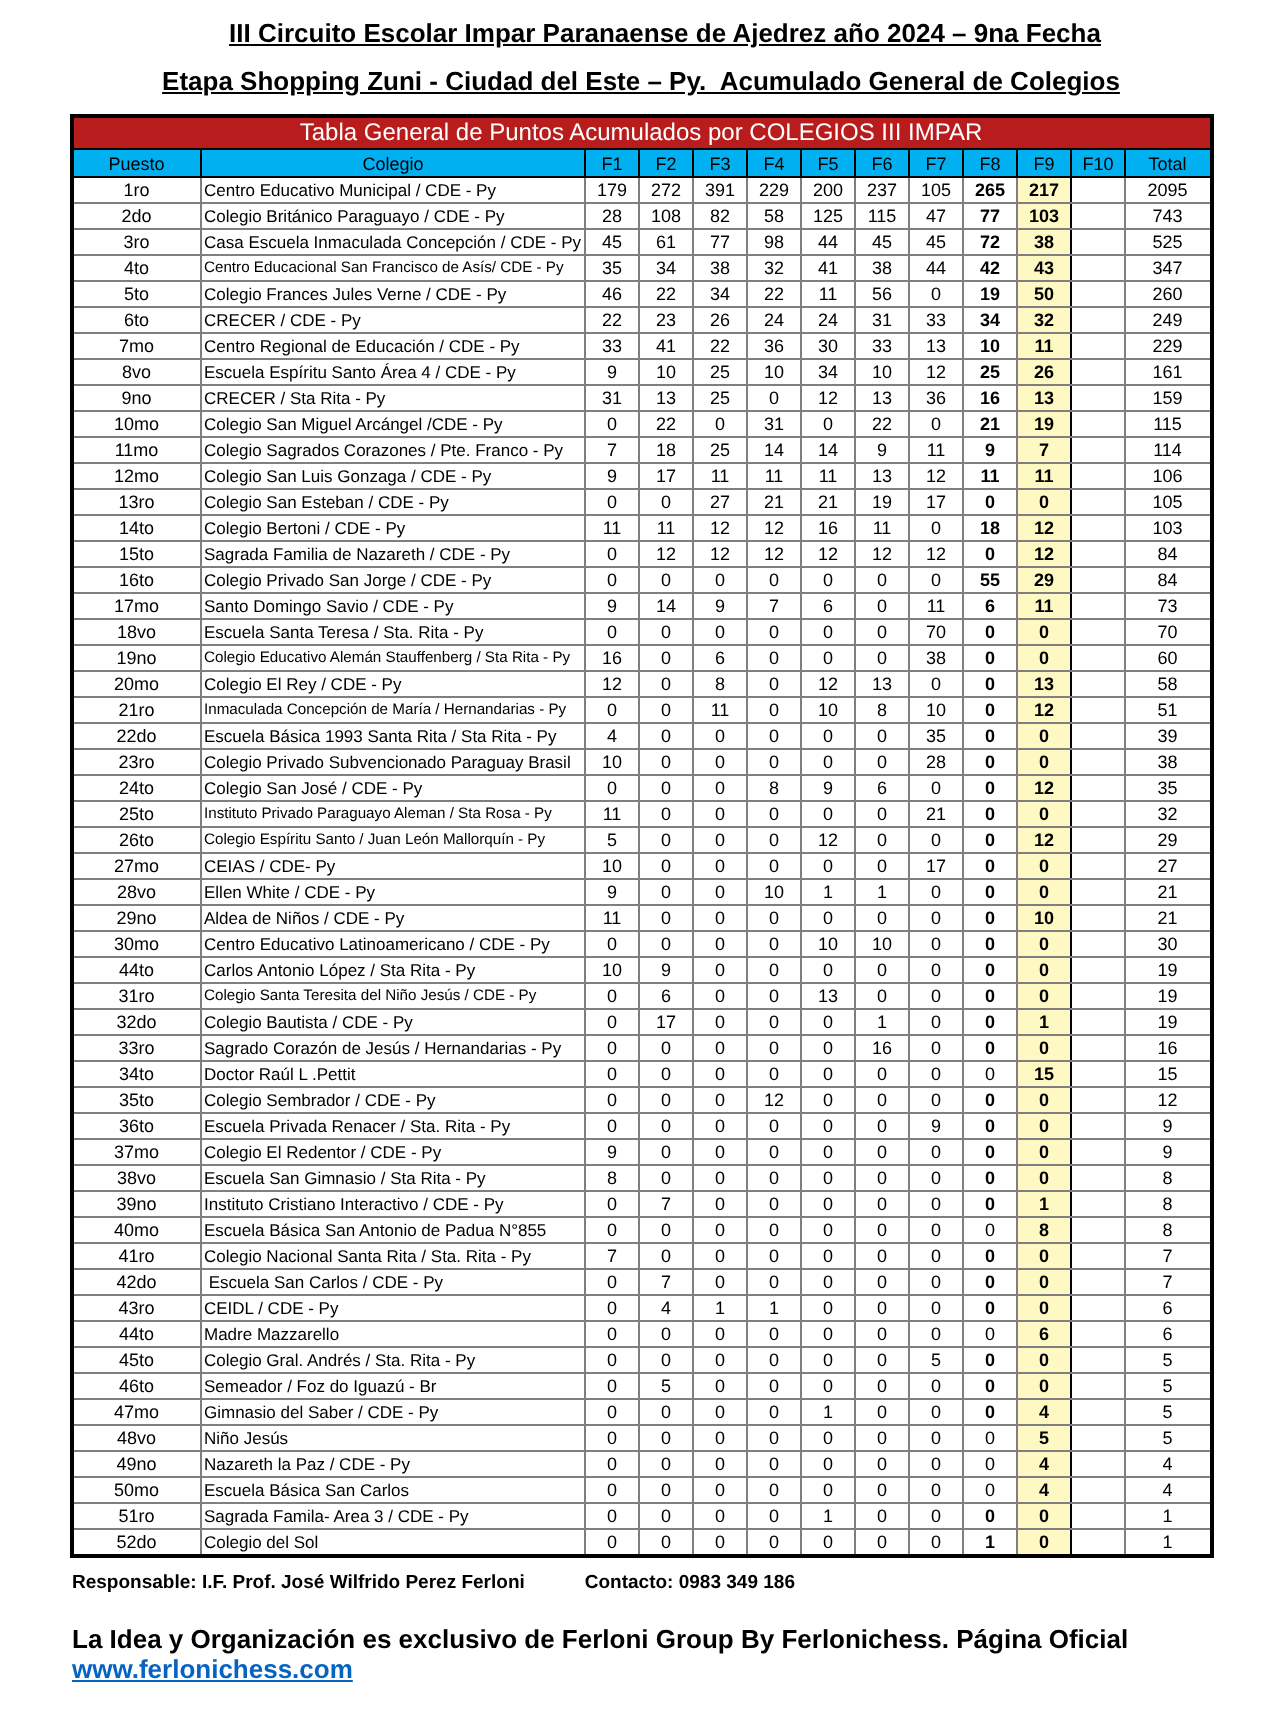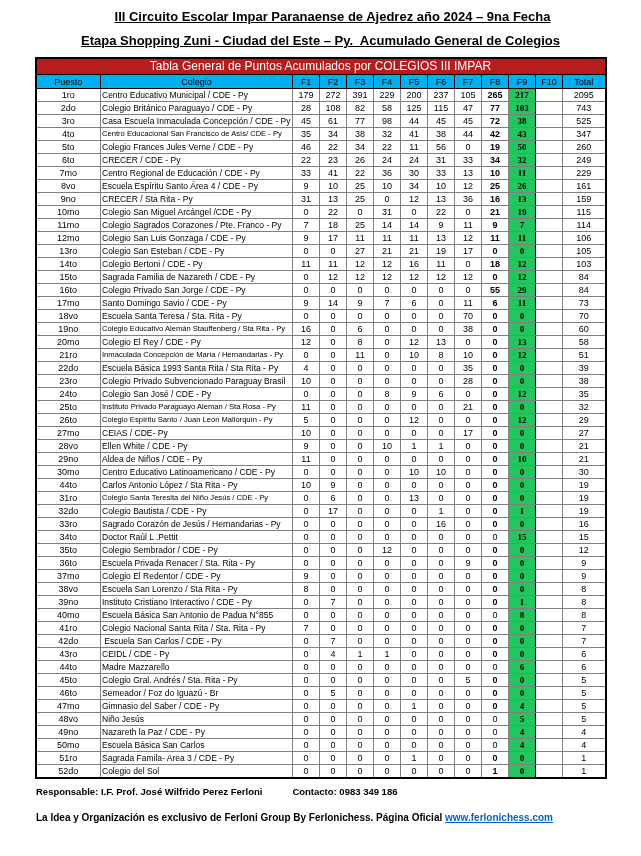--- a/index.html
+++ b/index.html
@@ -63,41 +63,40 @@
   }
   td.c0 { }
   td.c1 {
     text-align: left;
     padding-left: 1px;
     font-size: 8.5px;
     white-space: pre;
   }
   td.c1.sm { font-size: 7.6px; }
   td.c10 {
-    background: #22c55e;
+    background: #fef9c3;
     border-left: 1.5px solid #000;
     border-right: 1.5px solid #000;
     font-weight: 700;
-    font-family: Liberation Serif, serif;
   }
   th.c10 {
     border-left: 1.5px solid #000;
     border-right: 1.5px solid #000;
   }
   td.f8b { font-weight: 700; }
 
   .footer1 {
     margin: 7px 16px 0 36px;
     font-size: 9.5px;
     font-weight: 700;
   }
   .footer1 .gap { display: inline-block; width: 30px; }
   .footer2 {
     margin: 15px 0 0 36px;
-    font-size: 10px;
+    font-size: 13px;
     font-weight: 700;
   }
   .footer2 a {
     color: #0563C1;
     text-decoration: underline;
     cursor: pointer;
   }
 </style>
 </head>
 <body>
@@ -707,21 +706,21 @@
         <td class="c6">0</td>
         <td class="c7">0</td>
         <td class="c8">0</td>
         <td class="c9 f8b">0</td>
         <td class="c10">0</td>
         <td class="c11"></td>
         <td class="c12">9</td>
       </tr>
       <tr>
         <td class="c0">38vo</td>
-        <td class="c1">Escuela San Lorenzo / Sta Rita - Py</td>
+        <td class="c1">Escuela San Gimnasio / Sta Rita - Py</td>
         <td class="c2">8</td>
         <td class="c3">0</td>
         <td class="c4">0</td>
         <td class="c5">0</td>
         <td class="c6">0</td>
         <td class="c7">0</td>
         <td class="c8">0</td>
         <td class="c9 f8b">0</td>
         <td class="c10">0</td>
         <td class="c11"></td>

